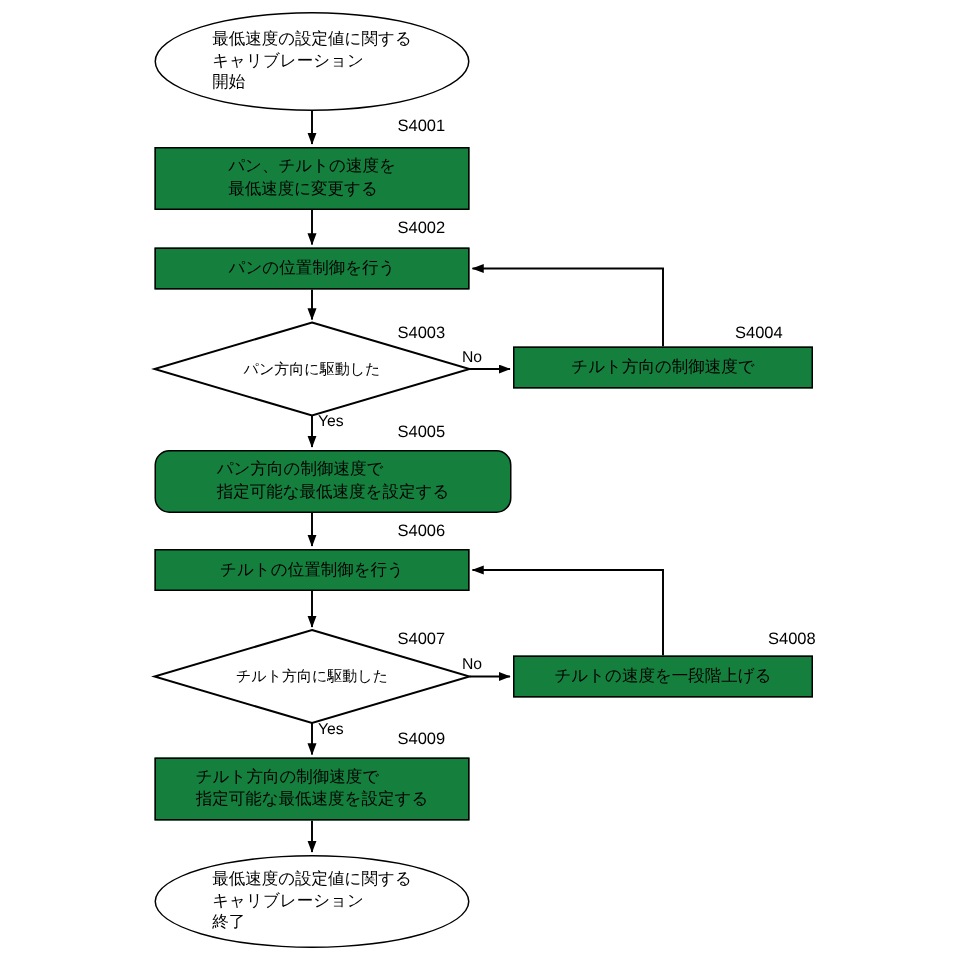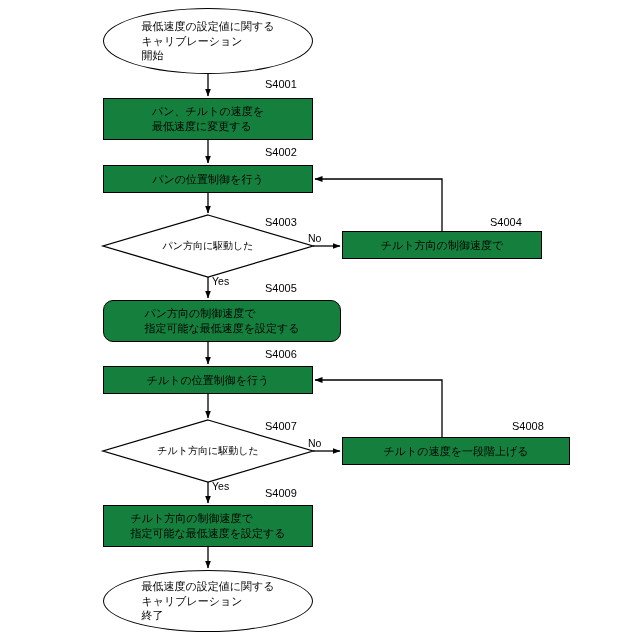--- a/index.html
+++ b/index.html
@@ -162,21 +162,21 @@
   <div class="step-label" style="left:265px; top:348px;">S4006</div>
 
   <div class="decision-wrap" style="left:103px; top:420px; width:210px; height:62px;">
     <svg width="210" height="62" viewBox="0 0 210 62">
       <polygon points="105,0 210,31 105,62 0,31" fill="#ffffff" stroke="#000000" stroke-width="1.3"></polygon>
     </svg>
     <div class="decision-label">チルト方向に駆動した</div>
   </div>
   <div class="step-label" style="left:265px; top:420px;">S4007</div>
 
-  <div class="node process" style="left:342px; top:437px; width:228px; height:28px;">
+  <div class="node process" style="left:342px; top:437px; width:200px; height:28px;">
     <span>チルトの速度を一段階上げる</span>
   </div>
   <div class="step-label" style="left:512px; top:420px;">S4008</div>
 
   <div class="node process" style="left:103px; top:505px; width:210px; height:42px;">
     <span>チルト方向の制御速度で
 指定可能な最低速度を設定する</span>
   </div>
   <div class="step-label" style="left:265px; top:487px;">S4009</div>
 

